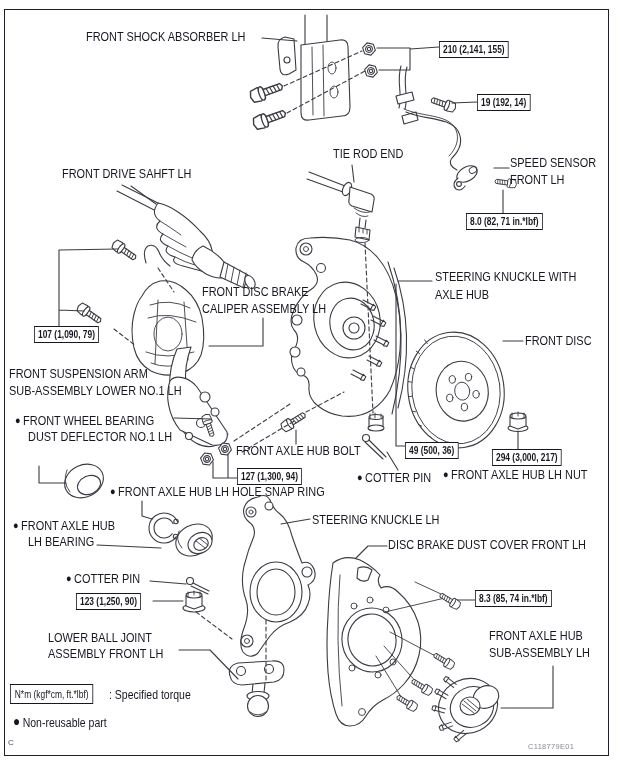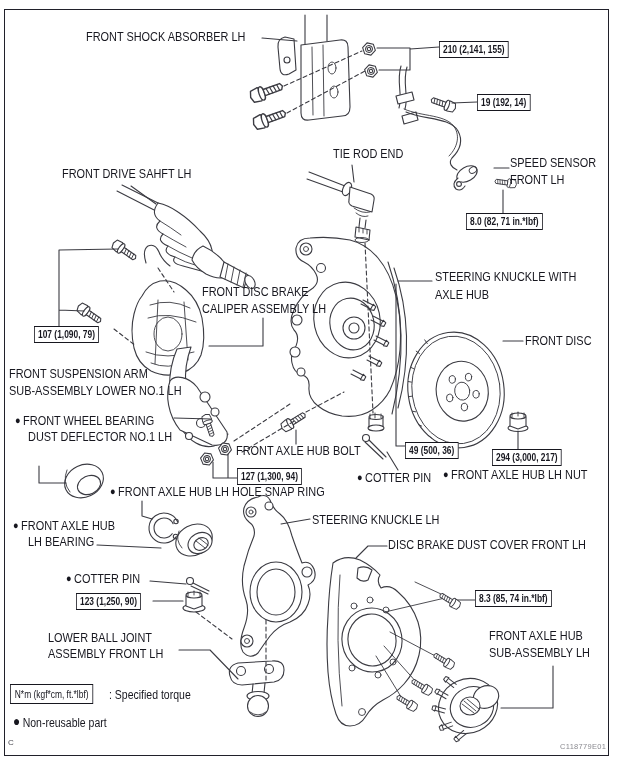--- a/index.html
+++ b/index.html
@@ -339,14 +339,14 @@
   <div class="tq" style="left:492px;top:449px"><span>294 (3,000, 217)</span></div>
   <div class="tq" style="left:237px;top:468px"><span>127 (1,300, 94)</span></div>
   <div class="tq" style="left:76px;top:593px"><span>123 (1,250, 90)</span></div>
   <div class="tq" style="left:475px;top:590px"><span>8.3 (85, 74 in.*lbf)</span></div>
 
   <div class="legendbox" style="left:10px;top:684px"><span>N*m (kgf*cm, ft.*lbf)</span></div>
   <div class="lbl" style="left:109px;top:688px;font-size:12.5px"><span>: Specified torque</span></div>
   <div class="lbl" style="left:13px;top:714px;font-size:12.5px"><span class="blt" style="font-size:14px">●</span><span>Non-reusable part</span></div>
 
   <div class="tiny" style="left:8px;top:738px"><span>C</span></div>
-  <div class="code" style="left:560px;top:742px"><span>C118779E01</span></div>
+  <div class="code" style="left:528px;top:742px"><span>C118779E01</span></div>
 </div>
 
 </body></html>

